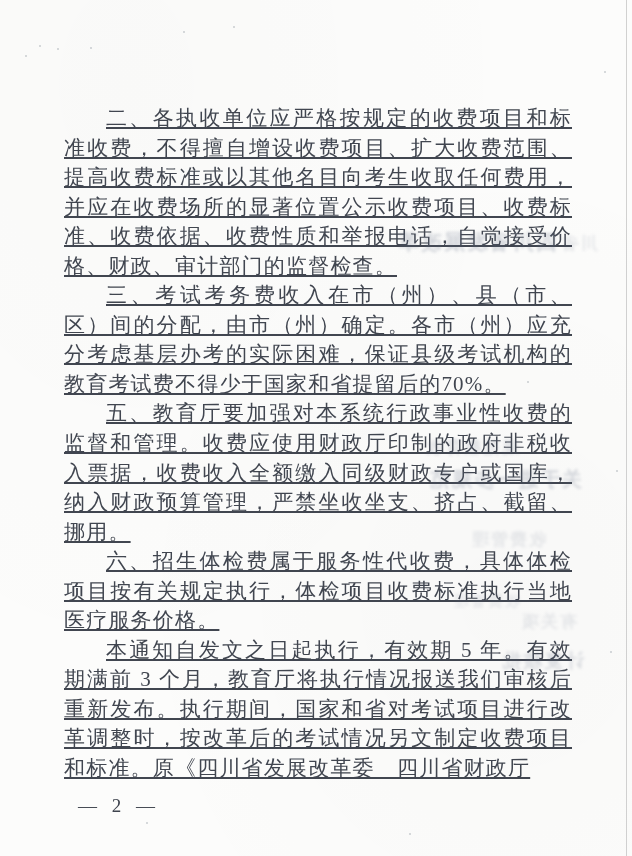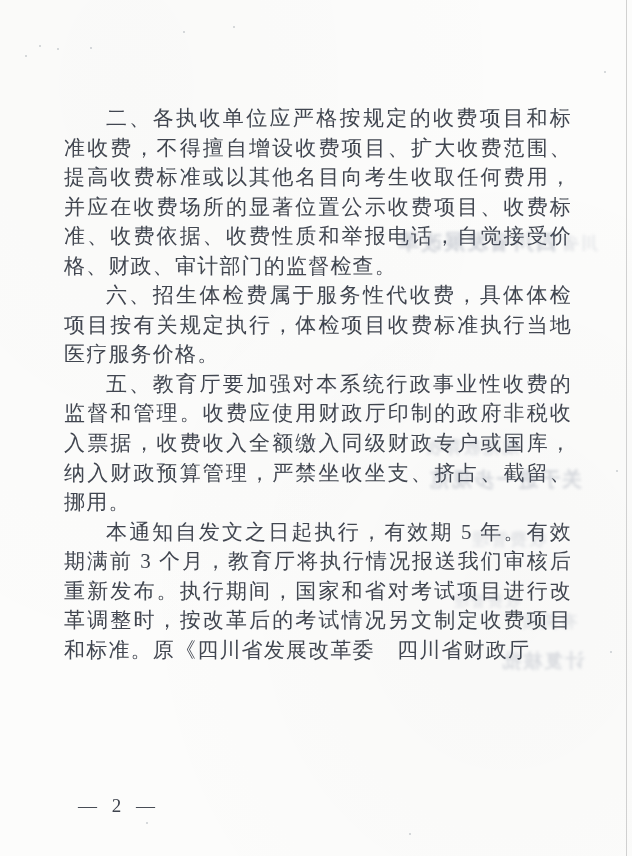--- a/index.html
+++ b/index.html
@@ -34,20 +34,21 @@
     font-size: 21px;
     line-height: 29.55px;
     letter-spacing: 1.2px;
     text-align: justify;
     text-justify: inter-ideograph;
   }
   .body-text p {
     margin: 0;
     padding: 0;
     text-indent: 2em;
+    text-decoration: underline;
   }
   .page-number {
     position: absolute;
     left: 78px;
     top: 795px;
     color: #3f444e;
     font-size: 19px;
     letter-spacing: 5px;
     white-space: nowrap;
   }
@@ -80,22 +81,23 @@
     opacity: 0.5;
   }
 </style>
 </head>
 <body>
 
 <div class="page">
 
   <div class="body-text">
     <p>二、各执收单位应严格按规定的收费项目和标准收费，不得擅自增设收费项目、扩大收费范围、提高收费标准或以其他名目向考生收取任何费用，并应在收费场所的显著位置公示收费项目、收费标准、收费依据、收费性质和举报电话，自觉接受价格、财政、审计部门的监督检查。</p>
+    <p>三、考试考务费收入在市（州）、县（市、区）间的分配，由市（州）确定。各市（州）应充分考虑基层办考的实际困难，保证县级考试机构的教育考试费不得少于国家和省提留后的70%。</p>
+    <p>五、教育厅要加强对本系统行政事业性收费的监督和管理。收费应使用财政厅印制的政府非税收入票据，收费收入全额缴入同级财政专户或国库，纳入财政预算管理，严禁坐收坐支、挤占、截留、挪用。</p>
     <p>六、招生体检费属于服务性代收费，具体体检项目按有关规定执行，体检项目收费标准执行当地医疗服务价格。</p>
-    <p>五、教育厅要加强对本系统行政事业性收费的监督和管理。收费应使用财政厅印制的政府非税收入票据，收费收入全额缴入同级财政专户或国库，纳入财政预算管理，严禁坐收坐支、挤占、截留、挪用。</p>
     <p>本通知自发文之日起执行，有效期 5 年。有效期满前 3 个月，教育厅将执行情况报送我们审核后重新发布。执行期间，国家和省对考试项目进行改革调整时，按改革后的考试情况另文制定收费项目和标准。原《四川省发展改革委　四川省财政厅</p>
   </div>
 
   <div class="page-number">— 2 —</div>
 
   <div class="edge-line"></div>
 
   <div class="bleed" style="left:396px; top:228px; opacity:0.26; font-size:21px;">四川省发展改革</div>
   <div class="bleed" style="left:560px; top:232px; opacity:0.14; font-size:17px;">川省</div>
   <div class="bleed" style="left:424px; top:436px; opacity:0.17; font-size:17px;">规范教育收</div>

